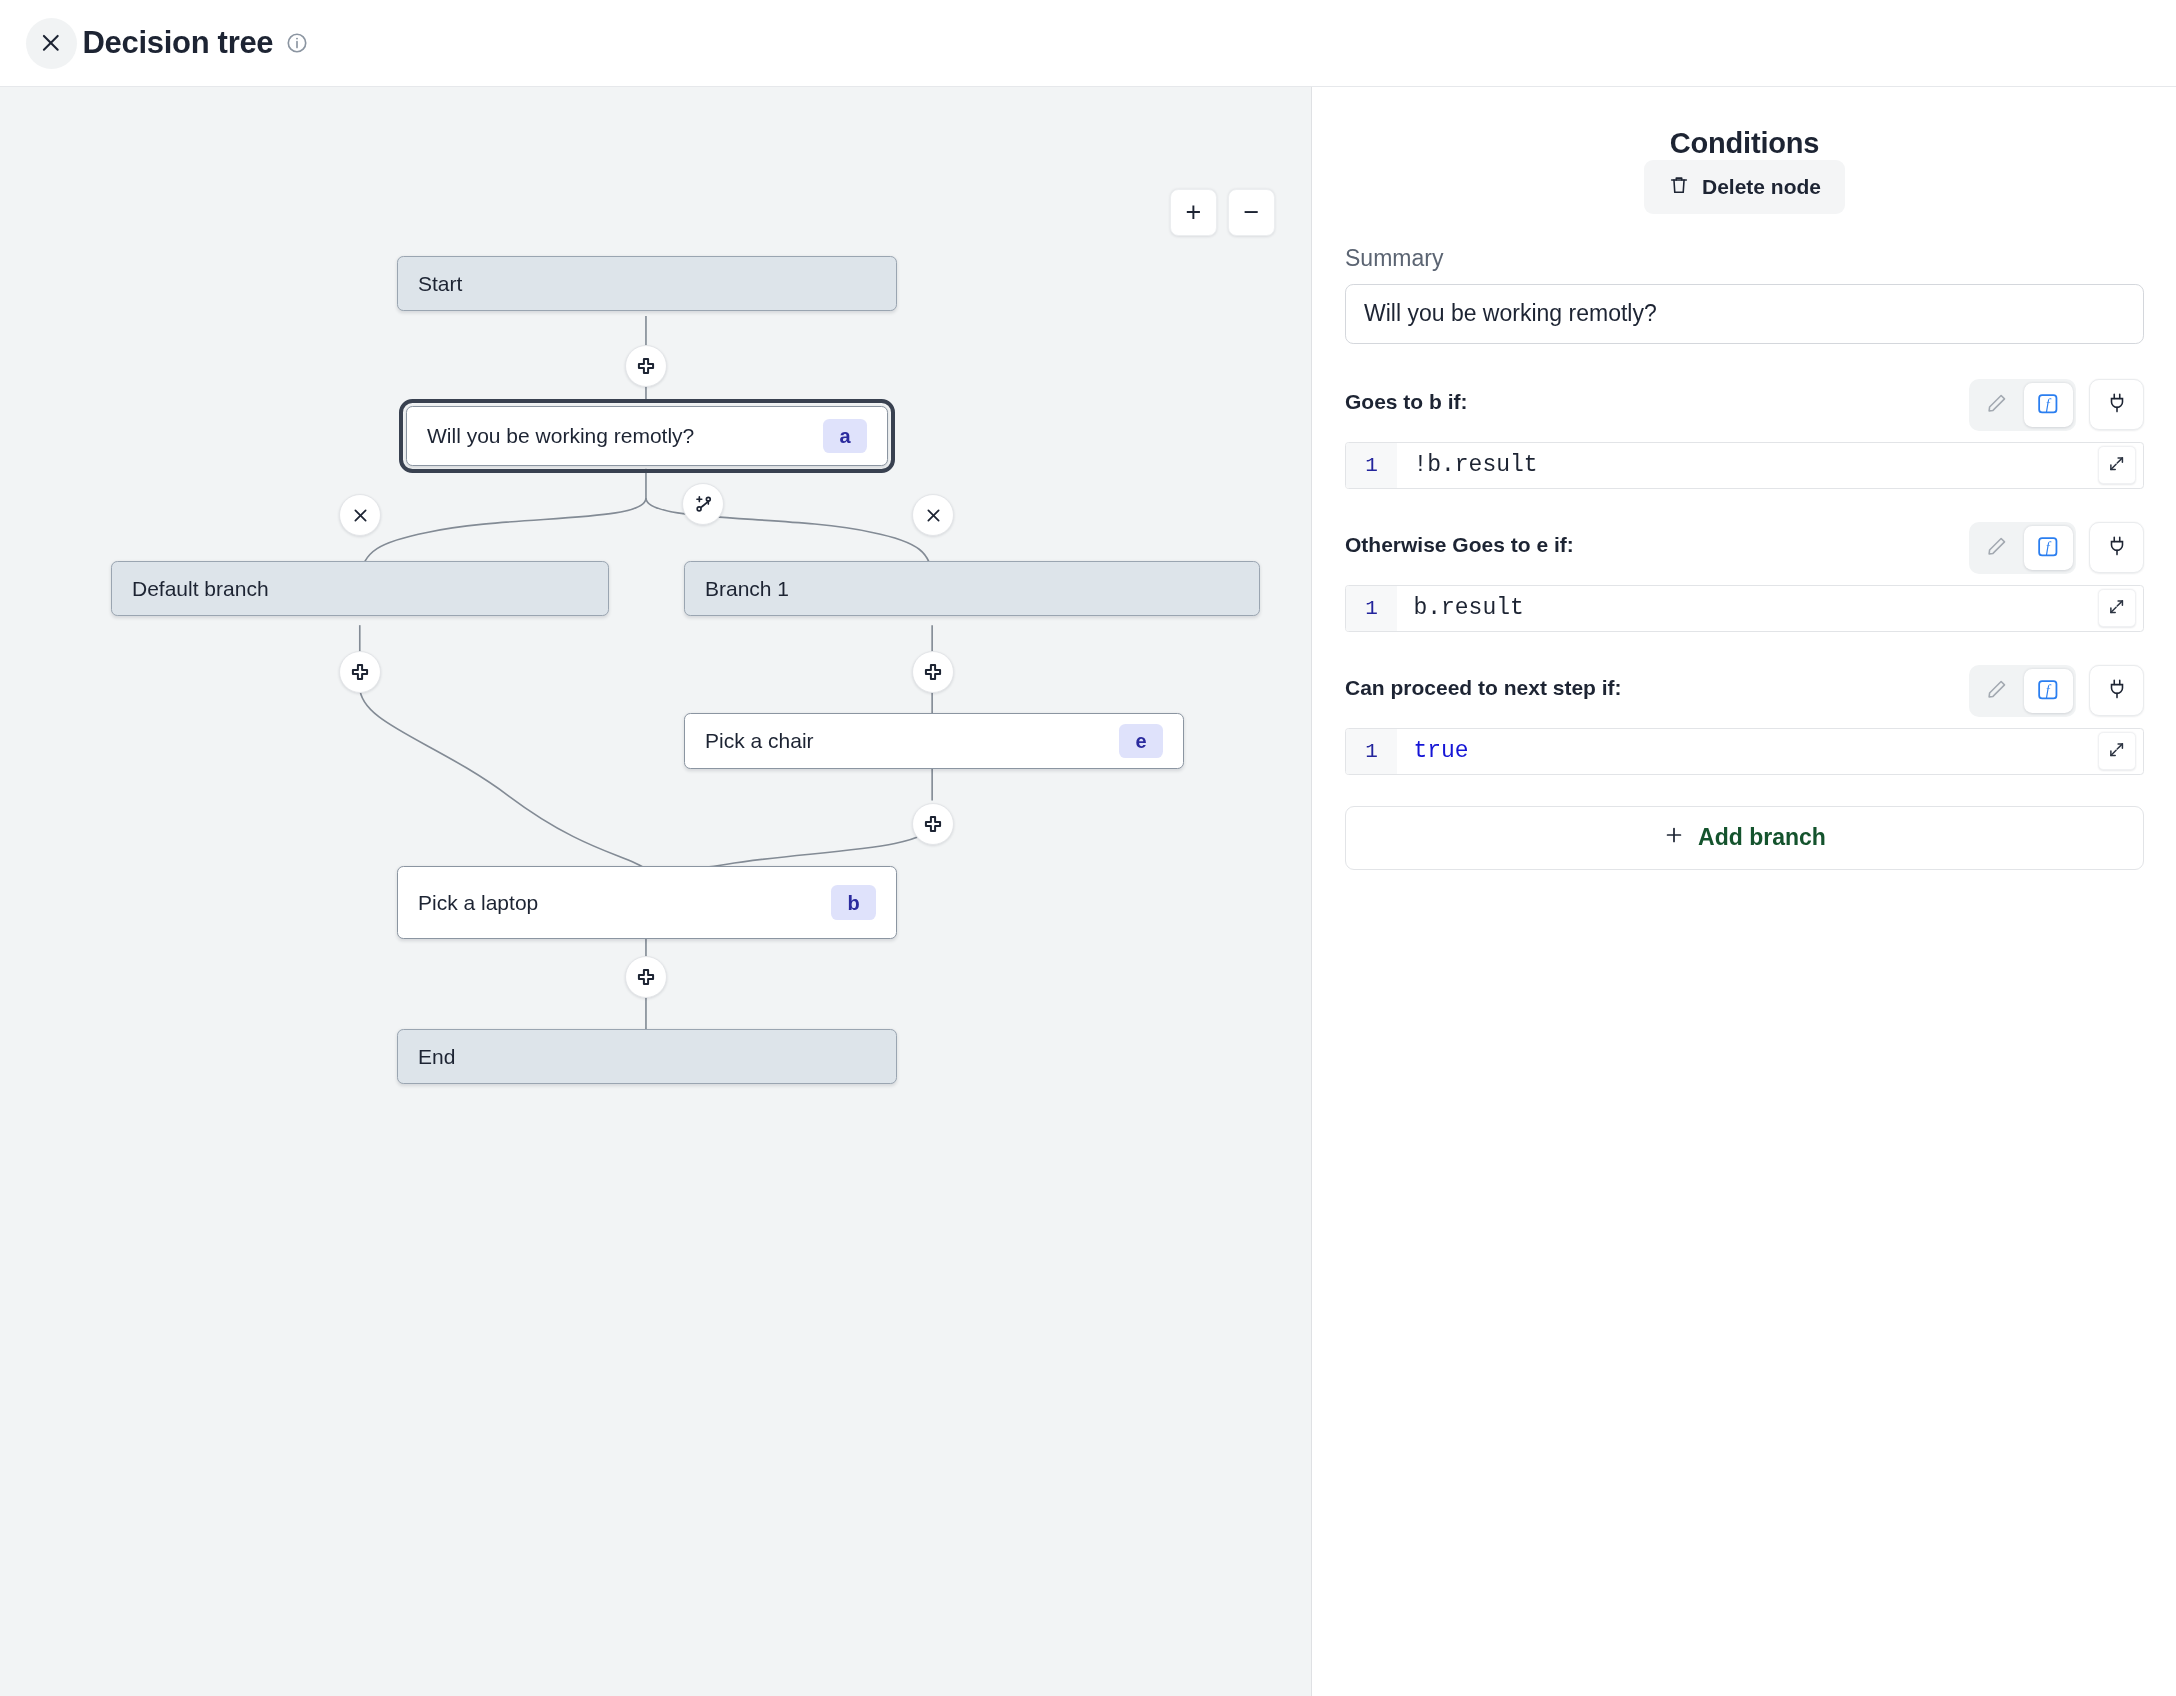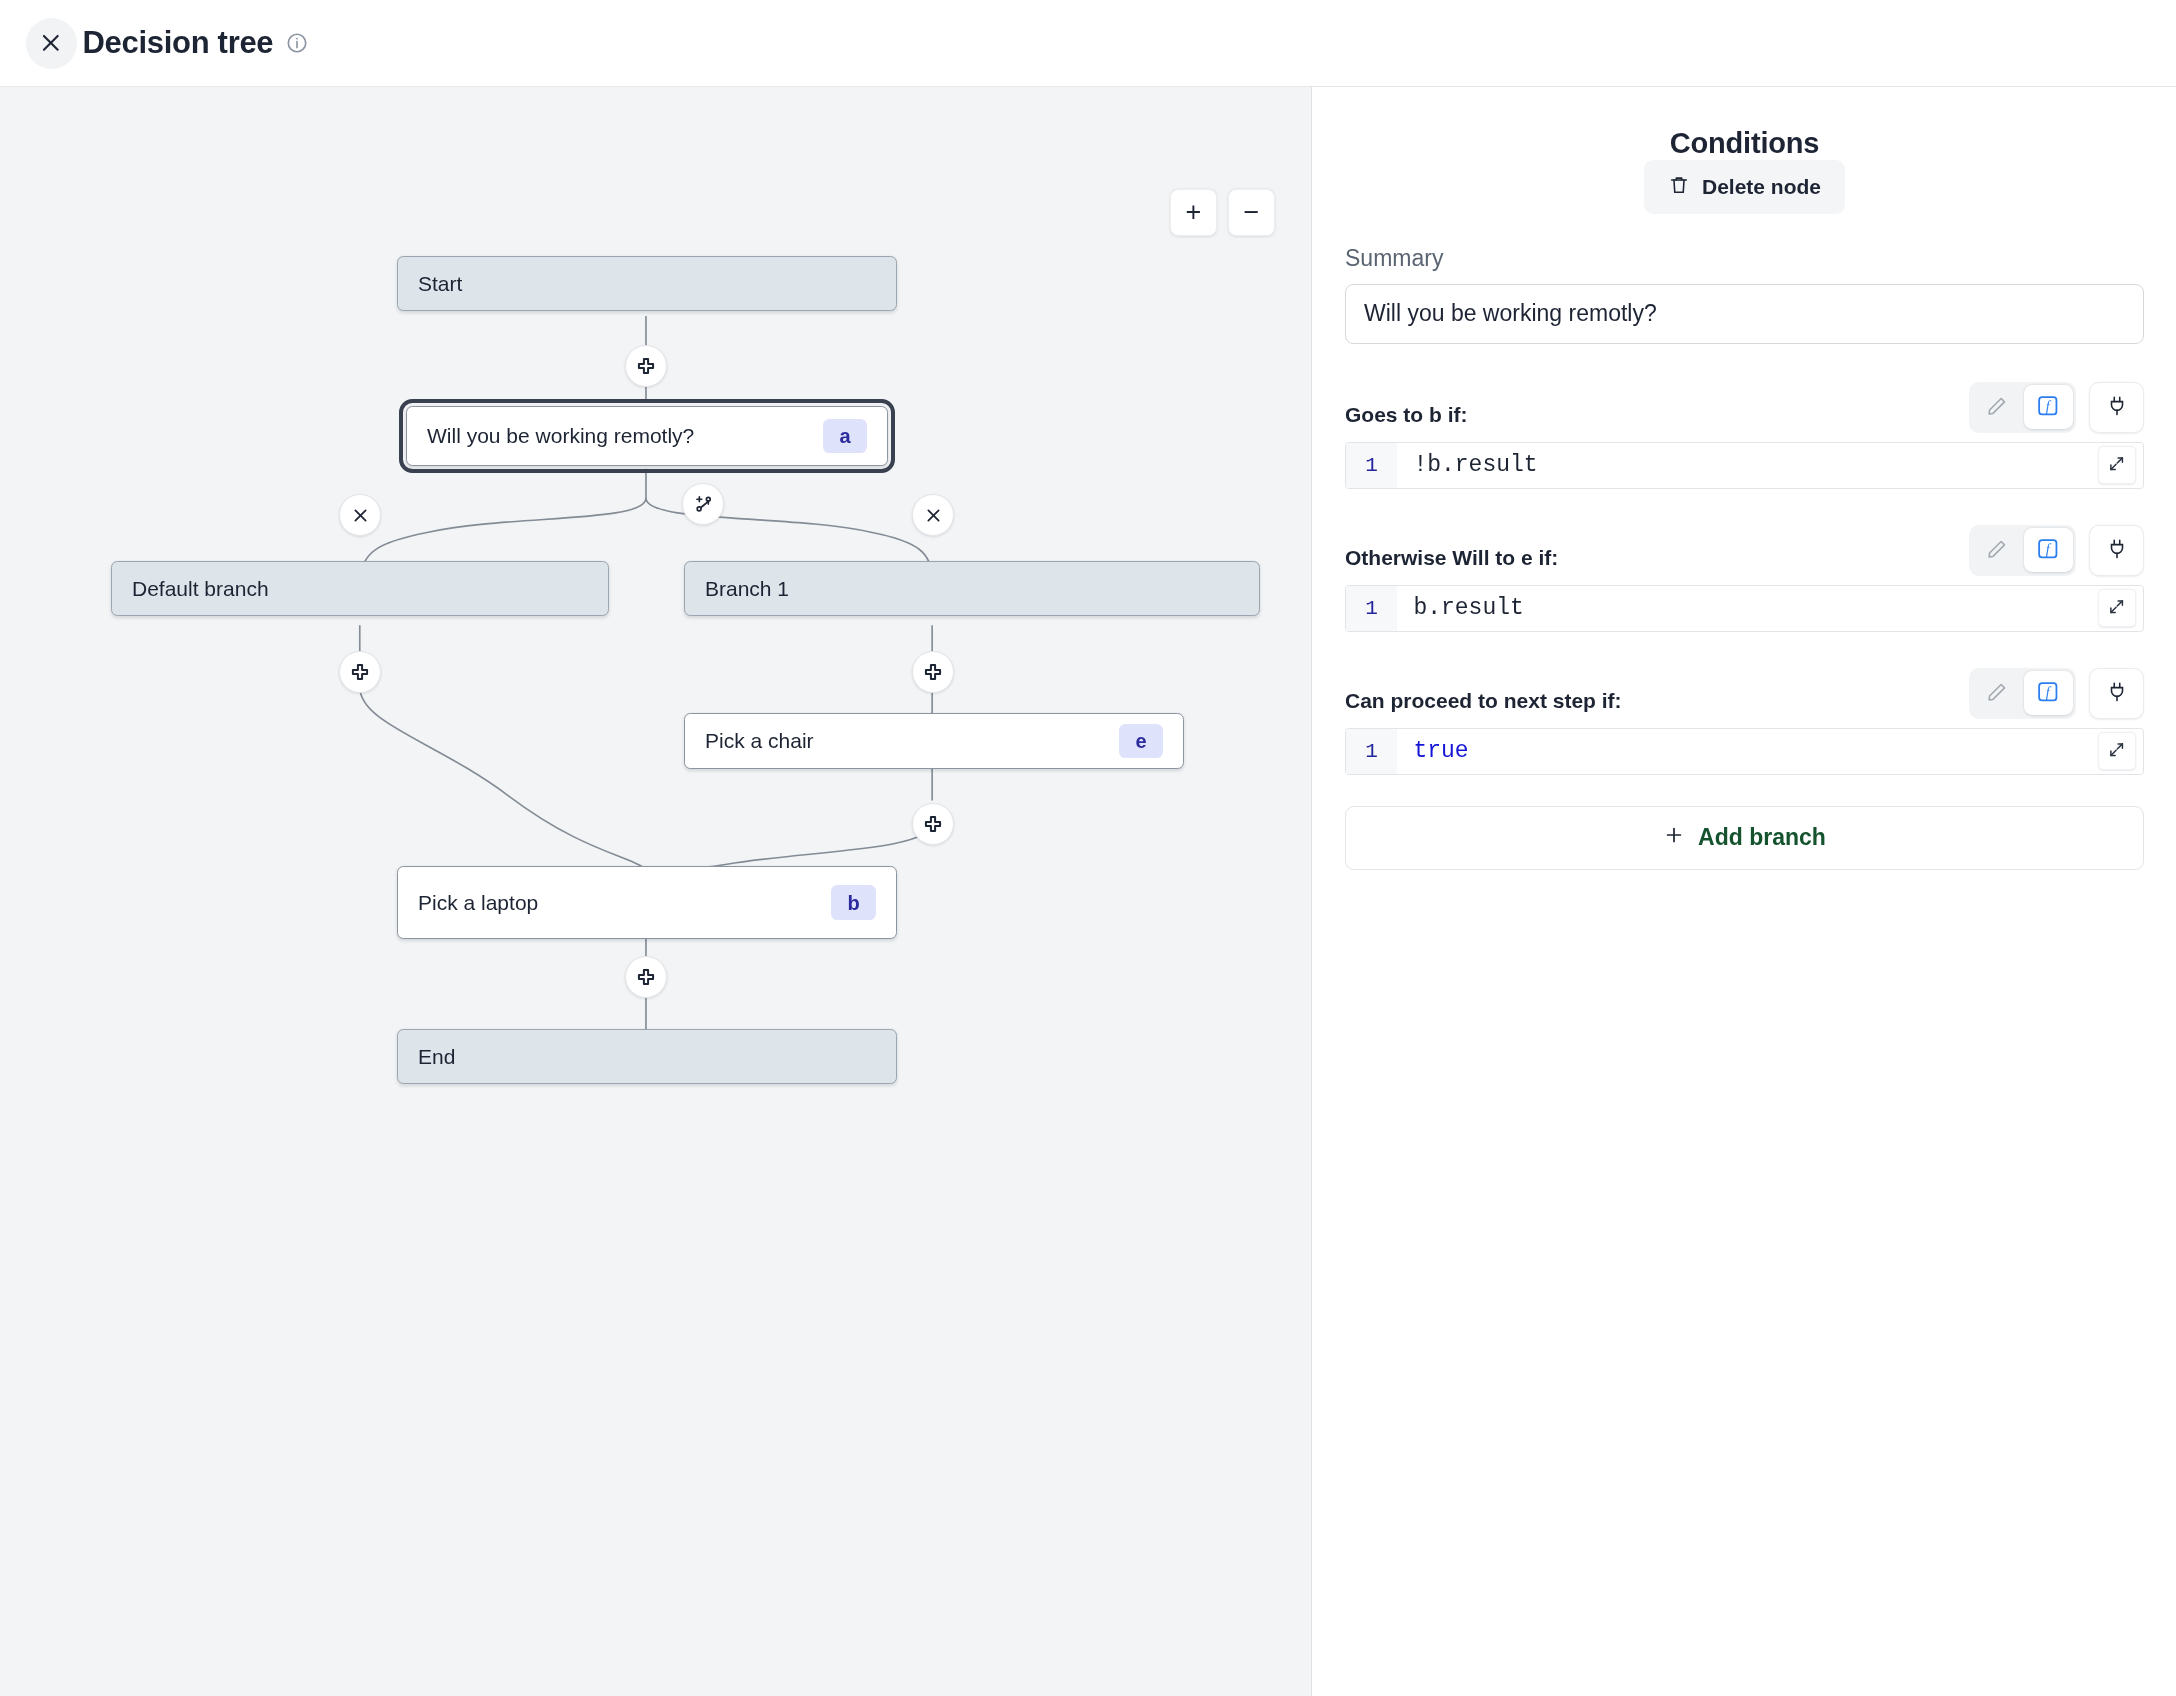--- a/index.html
+++ b/index.html
@@ -167,21 +167,21 @@
     font-size: 23px;
     color: #1d2433;
     font-family: "Liberation Sans", sans-serif;
     background: #ffffff;
     outline: none;
     margin-bottom: 33px;
   }
 
   .cond-block { margin-bottom: 31px; }
   .cond-row {
-    display: flex; align-items: flex-end; justify-content: space-between;
+    display: flex; align-items: center; justify-content: space-between;
     margin-bottom: 9px;
     min-height: 56px;
   }
   .cond-label {
     font-size: 21px; font-weight: bold; color: #1d2433;
     padding-bottom: 5.5px;
   }
   .cond-tools { display: flex; align-items: center; gap: 12.7px; }
   .seg-group {
     display: flex; align-items: center;
@@ -469,21 +469,21 @@
                 <line x1="4" y1="20" x2="11.2" y2="12.8"></line>
             </svg>
           </span>
         </button>
       </div>
     </div>
 
     
     <div class="cond-block">
       <div class="cond-row">
-        <div class="cond-label">Otherwise Will to e if:</div>
+        <div class="cond-label">Otherwise Goes to e if:</div>
         <div class="cond-tools">
           <div class="seg-group">
             <button class="seg-btn">
               <span>
                 <svg width="22" height="22" viewBox="0 0 24 24" fill="none" stroke="#a3a9b1" stroke-width="1.7" stroke-linecap="round" stroke-linejoin="round">
                   <path d="M16.5 3.8 L20.2 7.5 L7.6 20.1 L3.4 20.6 L3.9 16.4 Z"></path>
                 </svg>
               </span>
             </button>
             <button class="seg-btn active">

